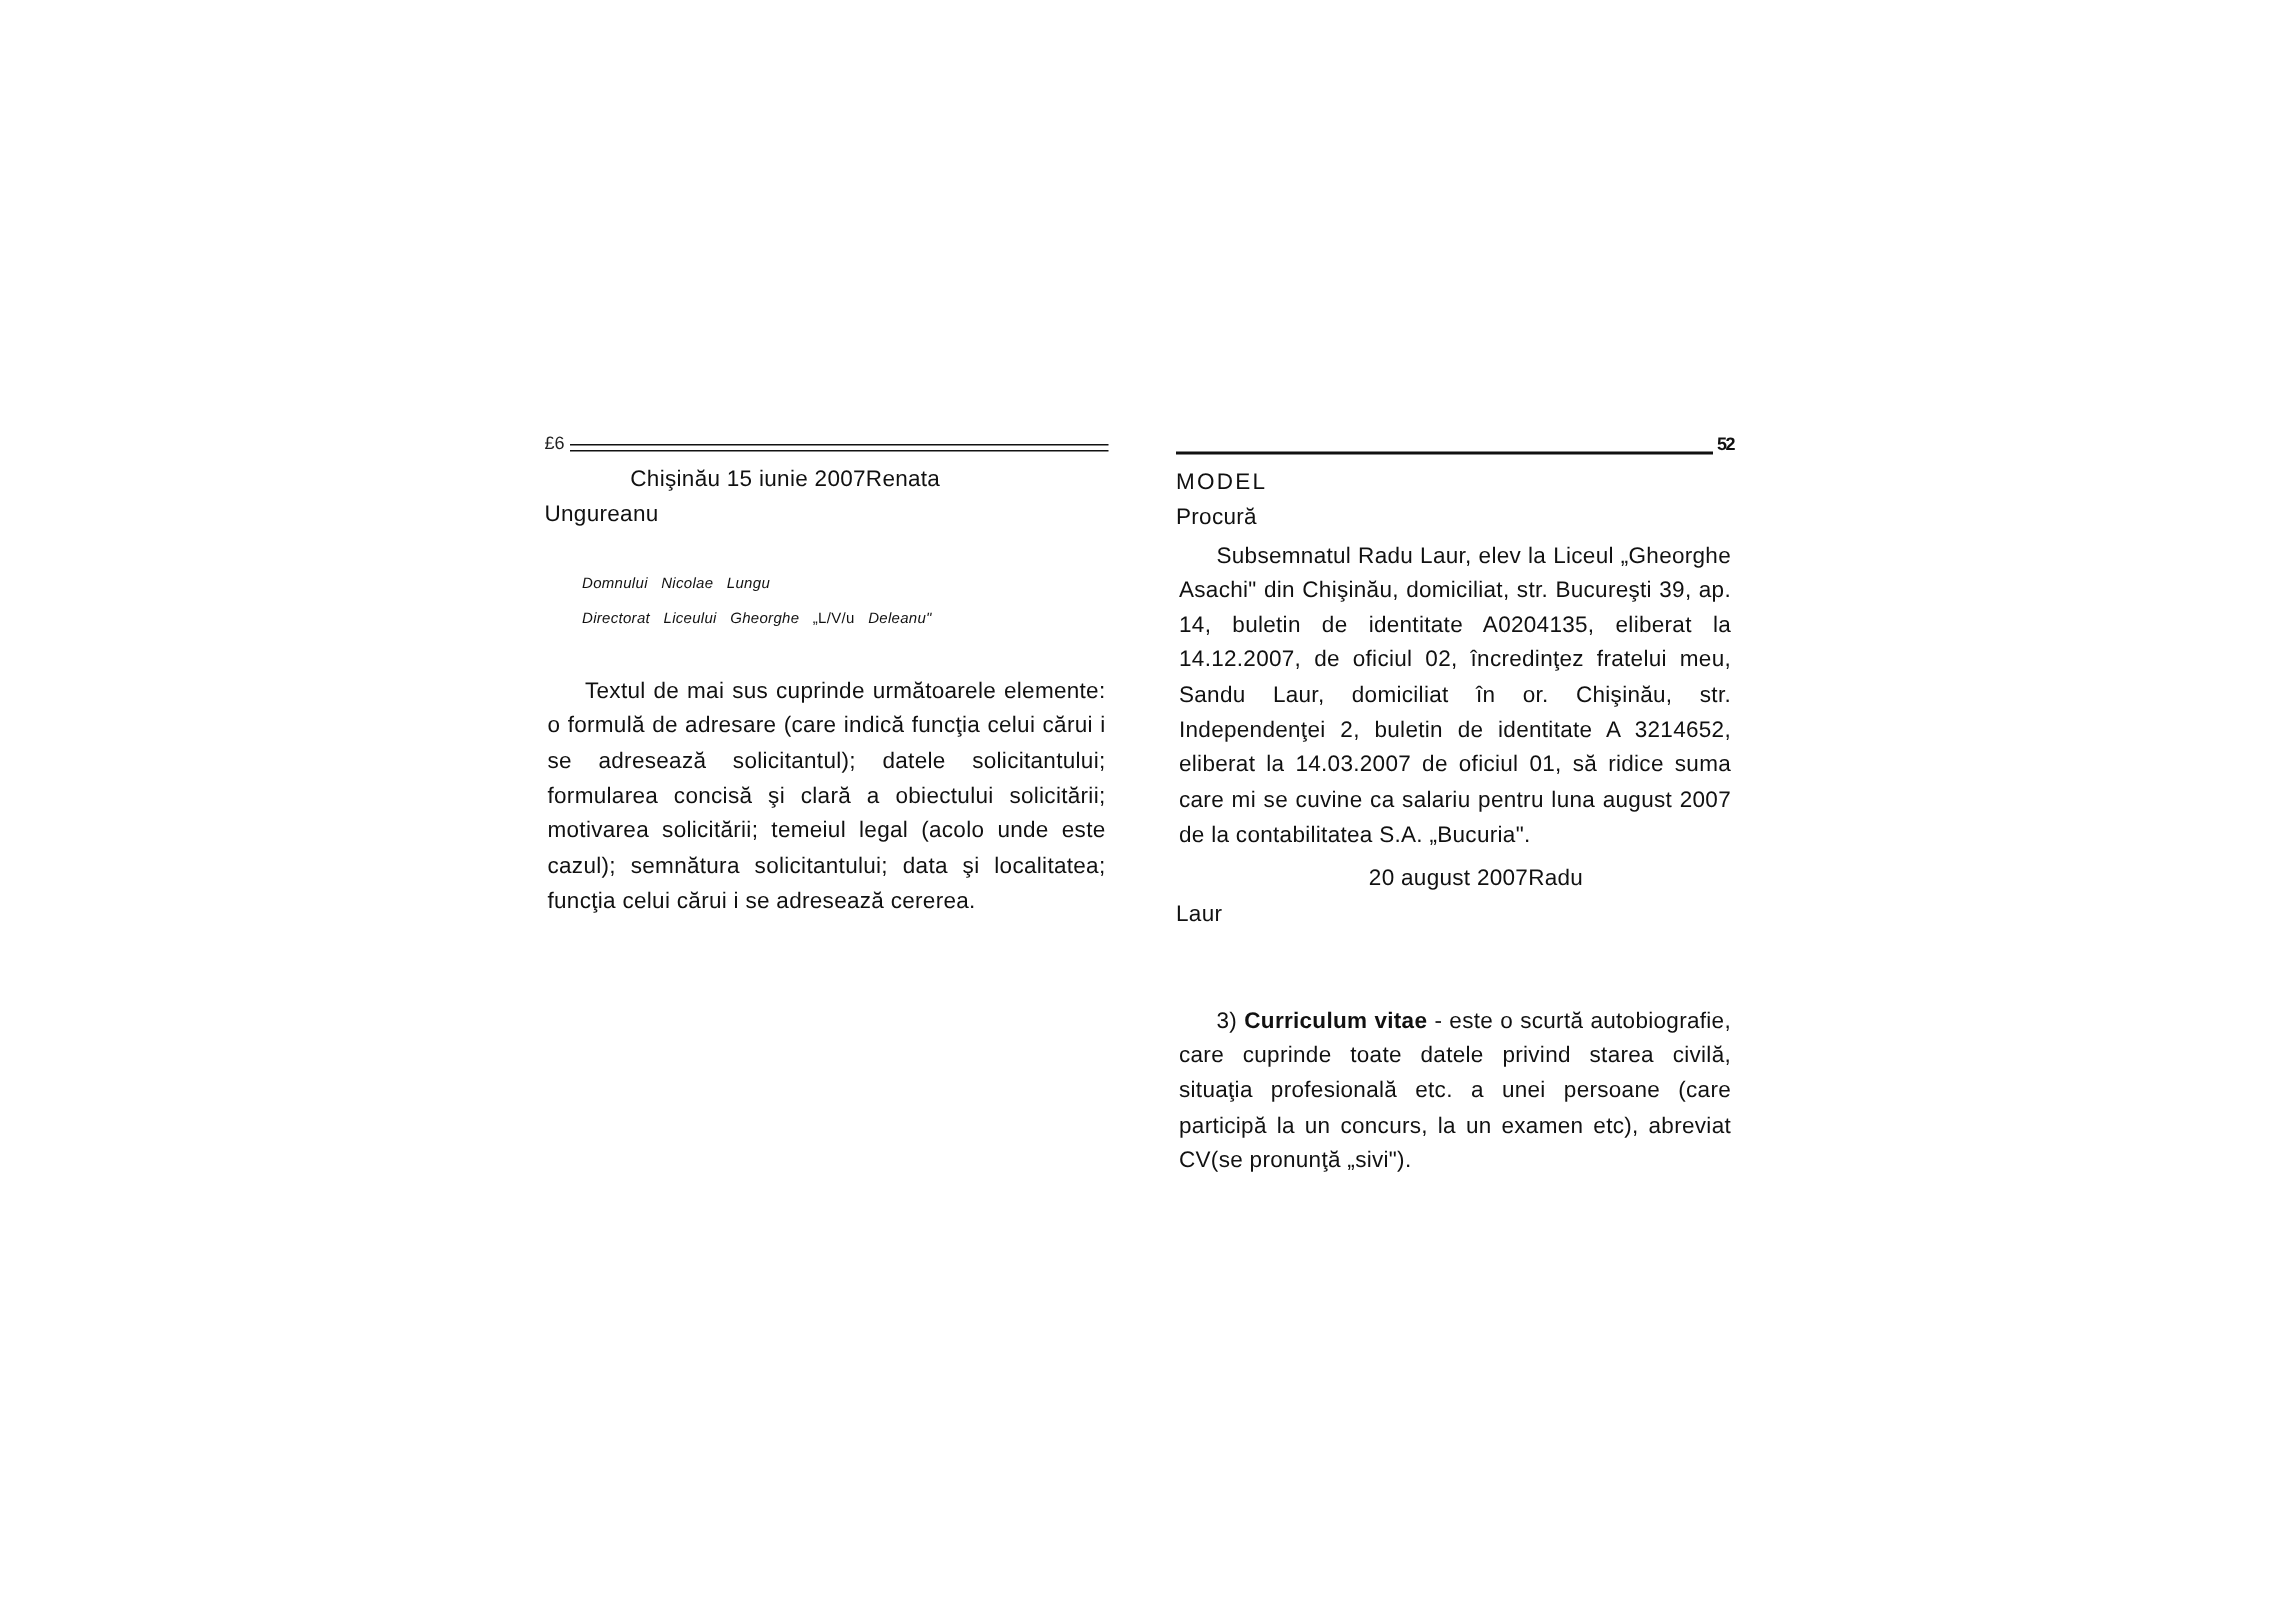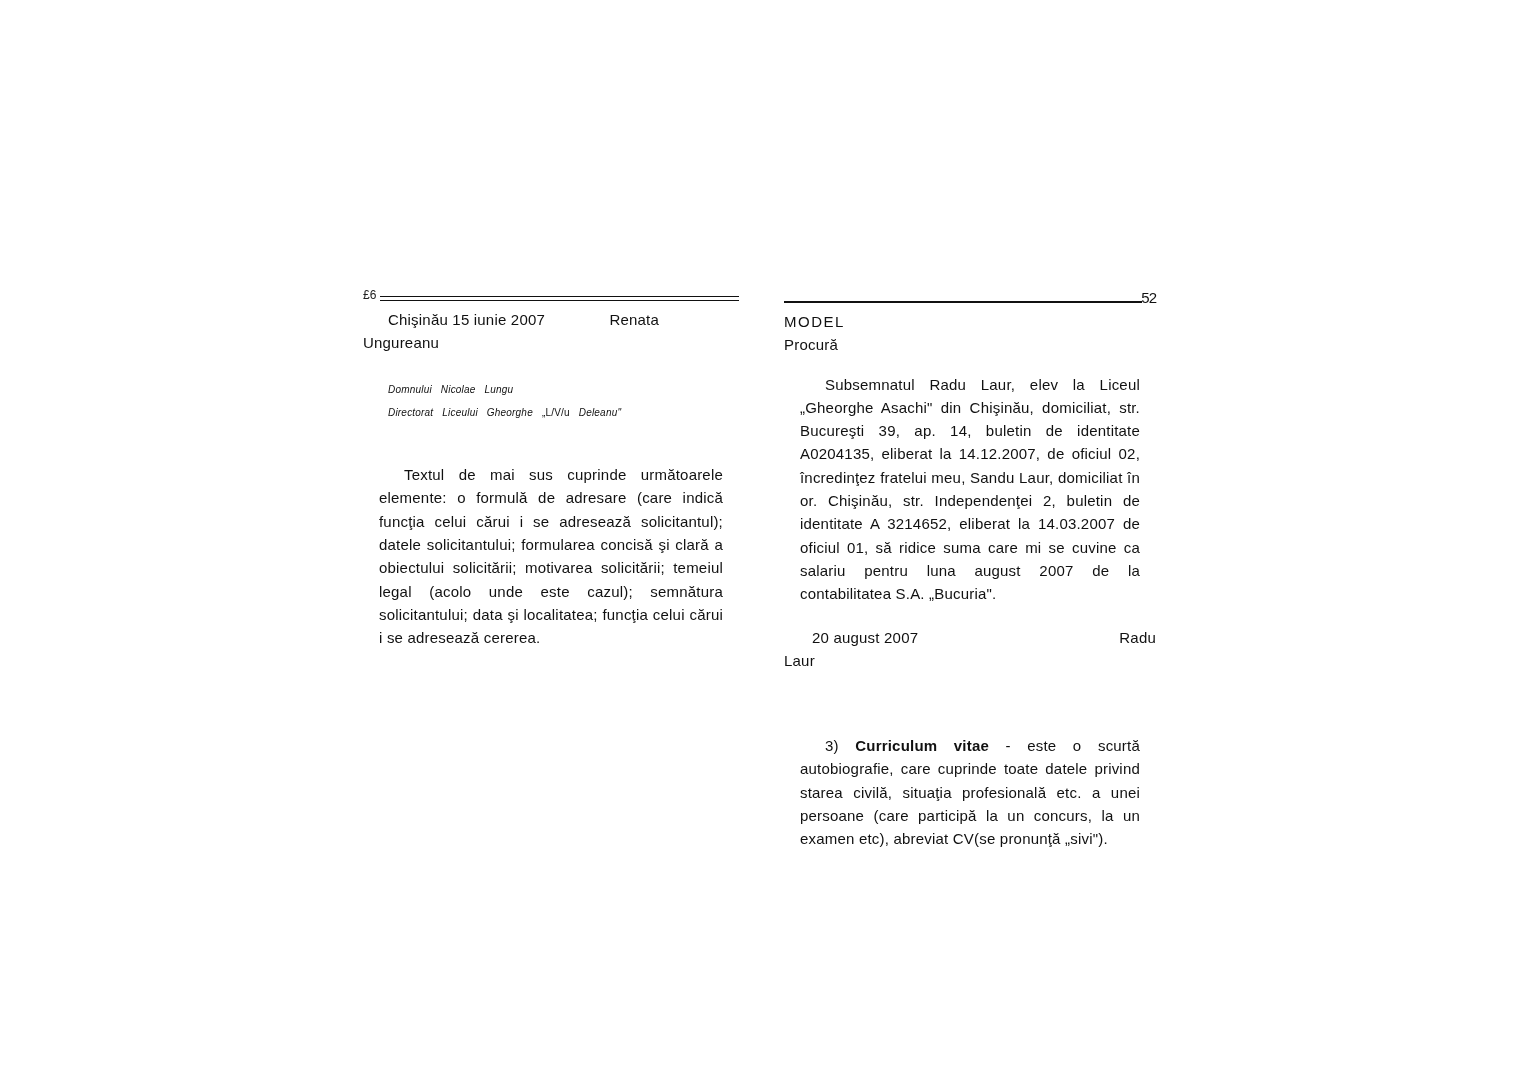--- a/index.html
+++ b/index.html
@@ -46,42 +46,42 @@
       position: absolute;
       left: 0;
       right: 14px;
       top: 15px;
       border-top: 2px solid #111;
     }
     .page-num-right {
       position: absolute;
       right: 0;
       top: 3px;
-      font-size: 15px;
-      font-weight: normal;
+      font-size: 12px;
+      font-weight: bold;
       letter-spacing: -1px;
       color: #111;
     }
 
     .text {
       font-size: 15px;
       line-height: 23.3px;
       text-align: justify;
       letter-spacing: 0.2px;
     }
-    .p { margin: 16px; }
+    .p { margin: 2px; }
     .indent { text-indent: 25px; }
     .center { text-align: left; }
     .bold { font-weight: bold; }
     .gap { height: 23px; }
     .gap-small { height: 4px; }
 
     .line-flex {
       display: flex;
-      justify-content: space-between;
+      justify-content: center;
       padding-left: 25px;
     }
     .addr {
       padding-left: 25px;
       font-style: italic;
       font-size: 10px;
       word-spacing: 6px;
     }
     .date-left { padding-left: 28px; }
     .name-right { padding-right: 50px; }

